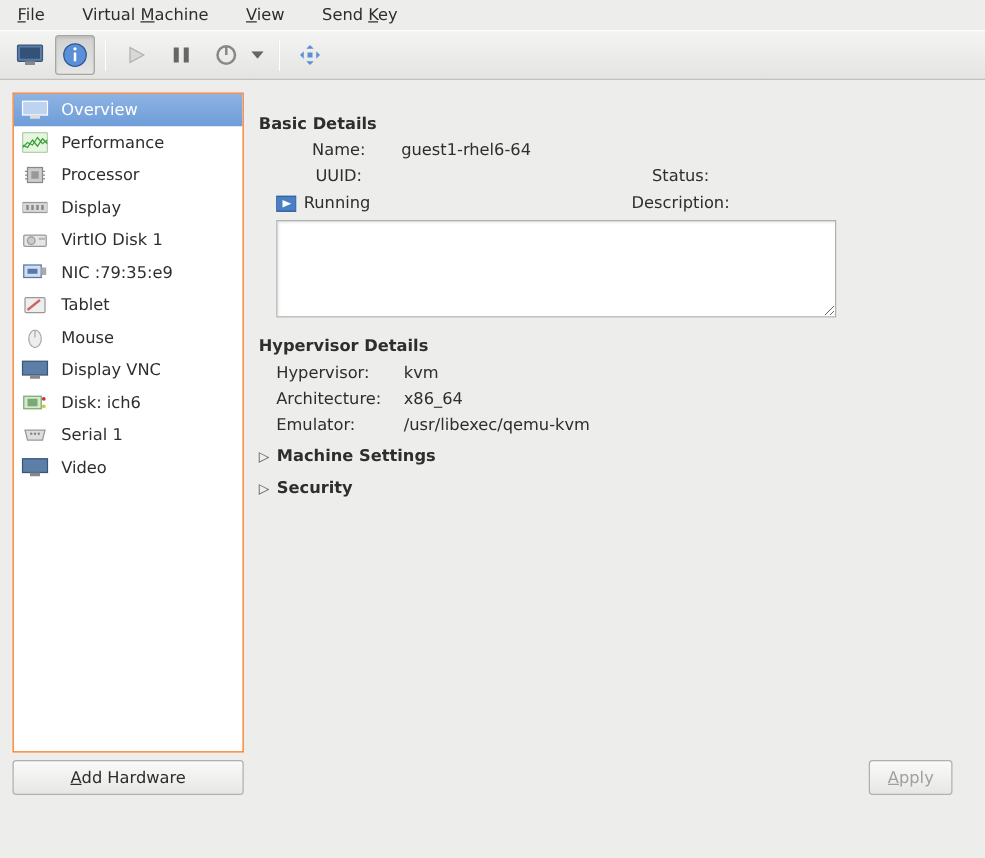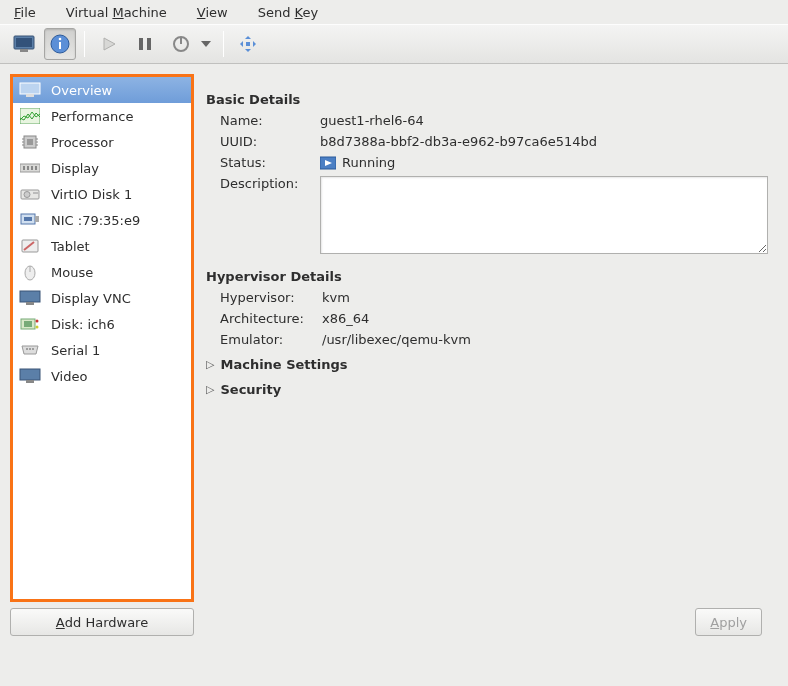--- a/index.html
+++ b/index.html
@@ -71,21 +71,21 @@
   gap: 8px;
   height: 582px;
 }
 .sidebar {
   width: 185px;
   display:flex;flex-direction:column;gap:6px;
 }
 .hwlist {
   flex:1;
   background: #fff;
-  border: 3px solid #f97316;
+  border: 1px solid #f97316;
   overflow:hidden;
 }
 .hwrow {
   display: flex;
   align-items: center;
   height: 26px;
   padding: 0 6px;
   gap: 10px;
 }
 .hwrow.selected {
@@ -118,21 +118,21 @@
   font-weight: bold;
   margin: 6px 0 6px 0;
 }
 .kv-grid {
   display:grid;
   grid-template-columns: 100px 1fr;
   row-gap: 6px;
   margin-left: 14px;
   align-items:start;
 }
-.kv-grid .lbl { text-align:left; }
+.kv-grid .lbl { text-align:center; }
 .kv-grid.hyper { grid-template-columns: 102px 1fr; }
 .kv-grid.hyper .lbl { text-align:left; padding-right:4px;}
 .desc-area {
   width: 448px;
   height: 78px;
   background:#fff;
   border:1px solid #b0b0ae;
   box-shadow: inset 1px 1px 2px rgba(0,0,0,.1);
 }
 .status-val { display:flex;align-items:center;gap:6px;}
@@ -340,21 +340,20 @@
     </div>
     <div class="addbtn"><span class="u">A</span>dd Hardware</div>
   </div>
 
   <div class="content">
     <div class="section-title">Basic Details</div>
     <div class="kv-grid">
       <div class="lbl">Name:</div>
       <div>guest1-rhel6-64</div>
       <div class="lbl">UUID:</div>
-      <div>b8d7388a-bbf2-db3a-e962-b97ca6e514bd</div>
       <div class="lbl">Status:</div>
       <div class="status-val">
         <span>
             <svg width="16" height="14">
               <rect x="0" y="1" width="16" height="12" fill="#4b7fc4" stroke="#2a5a9a"></rect>
               <polygon points="5,4 12,7 5,10" fill="#fff"></polygon>
             </svg>
           </span>
         <span>Running</span>
       </div>

